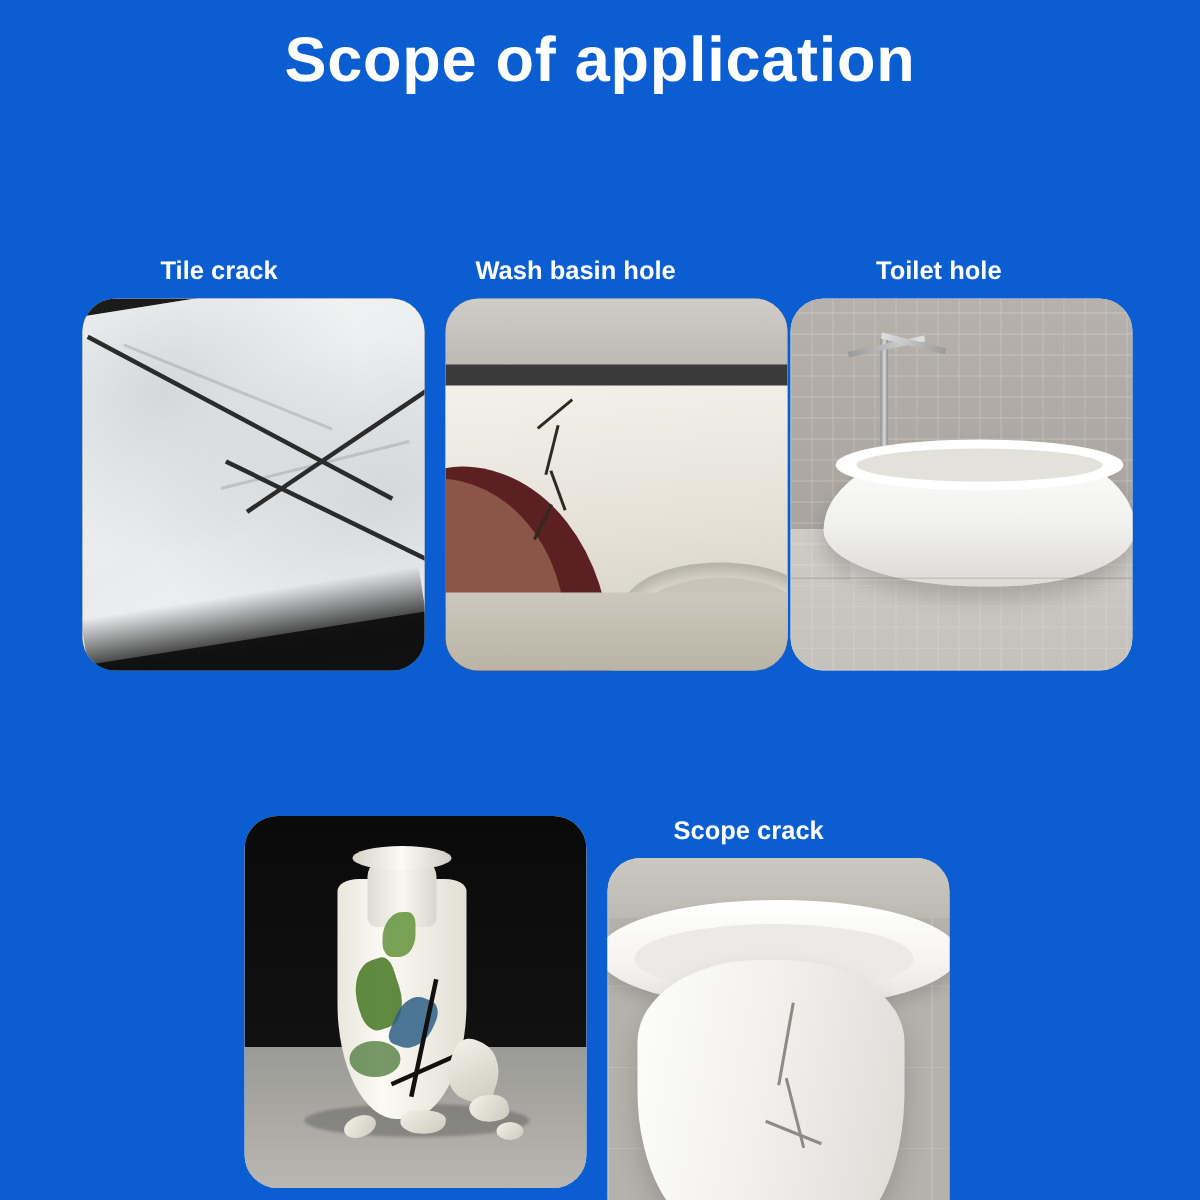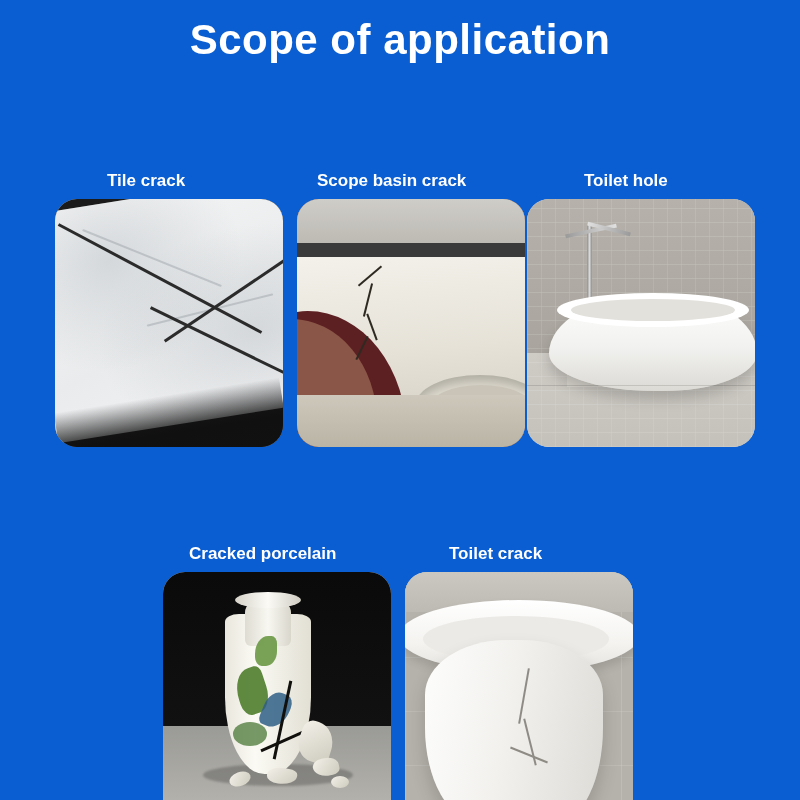--- a/index.html
+++ b/index.html
@@ -236,21 +236,21 @@
         <div class="tile-vein" style="left:90px; top:110px; width:130px; height:2px; transform:rotate(-14deg);"></div>
         <div class="tile-crack" style="left:-10px; top:78px; width:230px; height:3px; transform:rotate(28deg);"></div>
         <div class="tile-crack" style="left:96px; top:96px; width:160px; height:3px; transform:rotate(-34deg);"></div>
         <div class="tile-crack" style="left:88px; top:140px; width:150px; height:3px; transform:rotate(26deg);"></div>
         <div class="tile-shadow"></div>
       </div>
     </div>
   </div>
 
   <div class="card" id="card-basin">
-    <div class="card-label">Scope basin crack</div>
+    <div class="card-label">Wash basin hole</div>
     <div class="thumb">
       <div class="basin-scene">
         <div class="basin-wall"></div>
         <div class="basin-wall2"></div>
         <div class="basin-top"></div>
         <div class="basin-curve"></div>
         <div class="basin-curve2"></div>
         <div class="basin-bowl"></div>
         <div class="basin-bowl-in"></div>
         <div class="basin-front"></div>
@@ -273,21 +273,20 @@
         <div class="tub-base"></div>
         <div class="tub-body"></div>
         <div class="tub-rim"></div>
         <div class="tub-inner"></div>
         <div class="tub-floorline"></div>
       </div>
     </div>
   </div>
 
   <div class="card" id="card-porcelain">
-    <div class="card-label">Cracked porcelain</div>
     <div class="thumb">
       <div class="vase-scene">
         <div class="vase-shadow"></div>
         <div class="vase-body"></div>
         <div class="vase-neck"></div>
         <div class="vase-lip"></div>
         <div class="vase-deco3"></div>
         <div class="vase-deco1"></div>
         <div class="vase-deco2"></div>
         <div class="vase-deco4"></div>
@@ -296,21 +295,21 @@
         <div class="shard" style="left:136px; top:150px; width:34px; height:40px; border-radius:30% 60% 20% 50%; transform:rotate(18deg);"></div>
         <div class="shard" style="left:150px; top:186px; width:26px; height:18px; border-radius:40% 50% 30% 60%; transform:rotate(-12deg);"></div>
         <div class="shard" style="left:104px; top:196px; width:30px; height:16px; border-radius:50% 30% 60% 40%; transform:rotate(8deg);"></div>
         <div class="shard" style="left:66px; top:200px; width:22px; height:14px; border-radius:50%; transform:rotate(-20deg);"></div>
         <div class="shard" style="left:168px; top:204px; width:18px; height:12px; border-radius:50%;"></div>
       </div>
     </div>
   </div>
 
   <div class="card" id="card-toilet">
-    <div class="card-label">Toilet crack</div>
+    <div class="card-label">Scope crack</div>
     <div class="thumb">
       <div class="toilet-scene">
         <div class="toilet-tilefloor"></div>
         <div class="toilet-tankline"></div>
         <div class="toilet-seat"></div>
         <div class="toilet-seat-in"></div>
         <div class="toilet-bowl"></div>
         <div class="toilet-crack" style="left:118px; top:96px; width:2px; height:56px; transform:rotate(10deg);"></div>
         <div class="toilet-crack" style="left:124px; top:146px; width:2px; height:48px; transform:rotate(-14deg);"></div>
         <div class="toilet-crack" style="left:104px; top:182px; width:40px; height:2px; transform:rotate(22deg);"></div>

